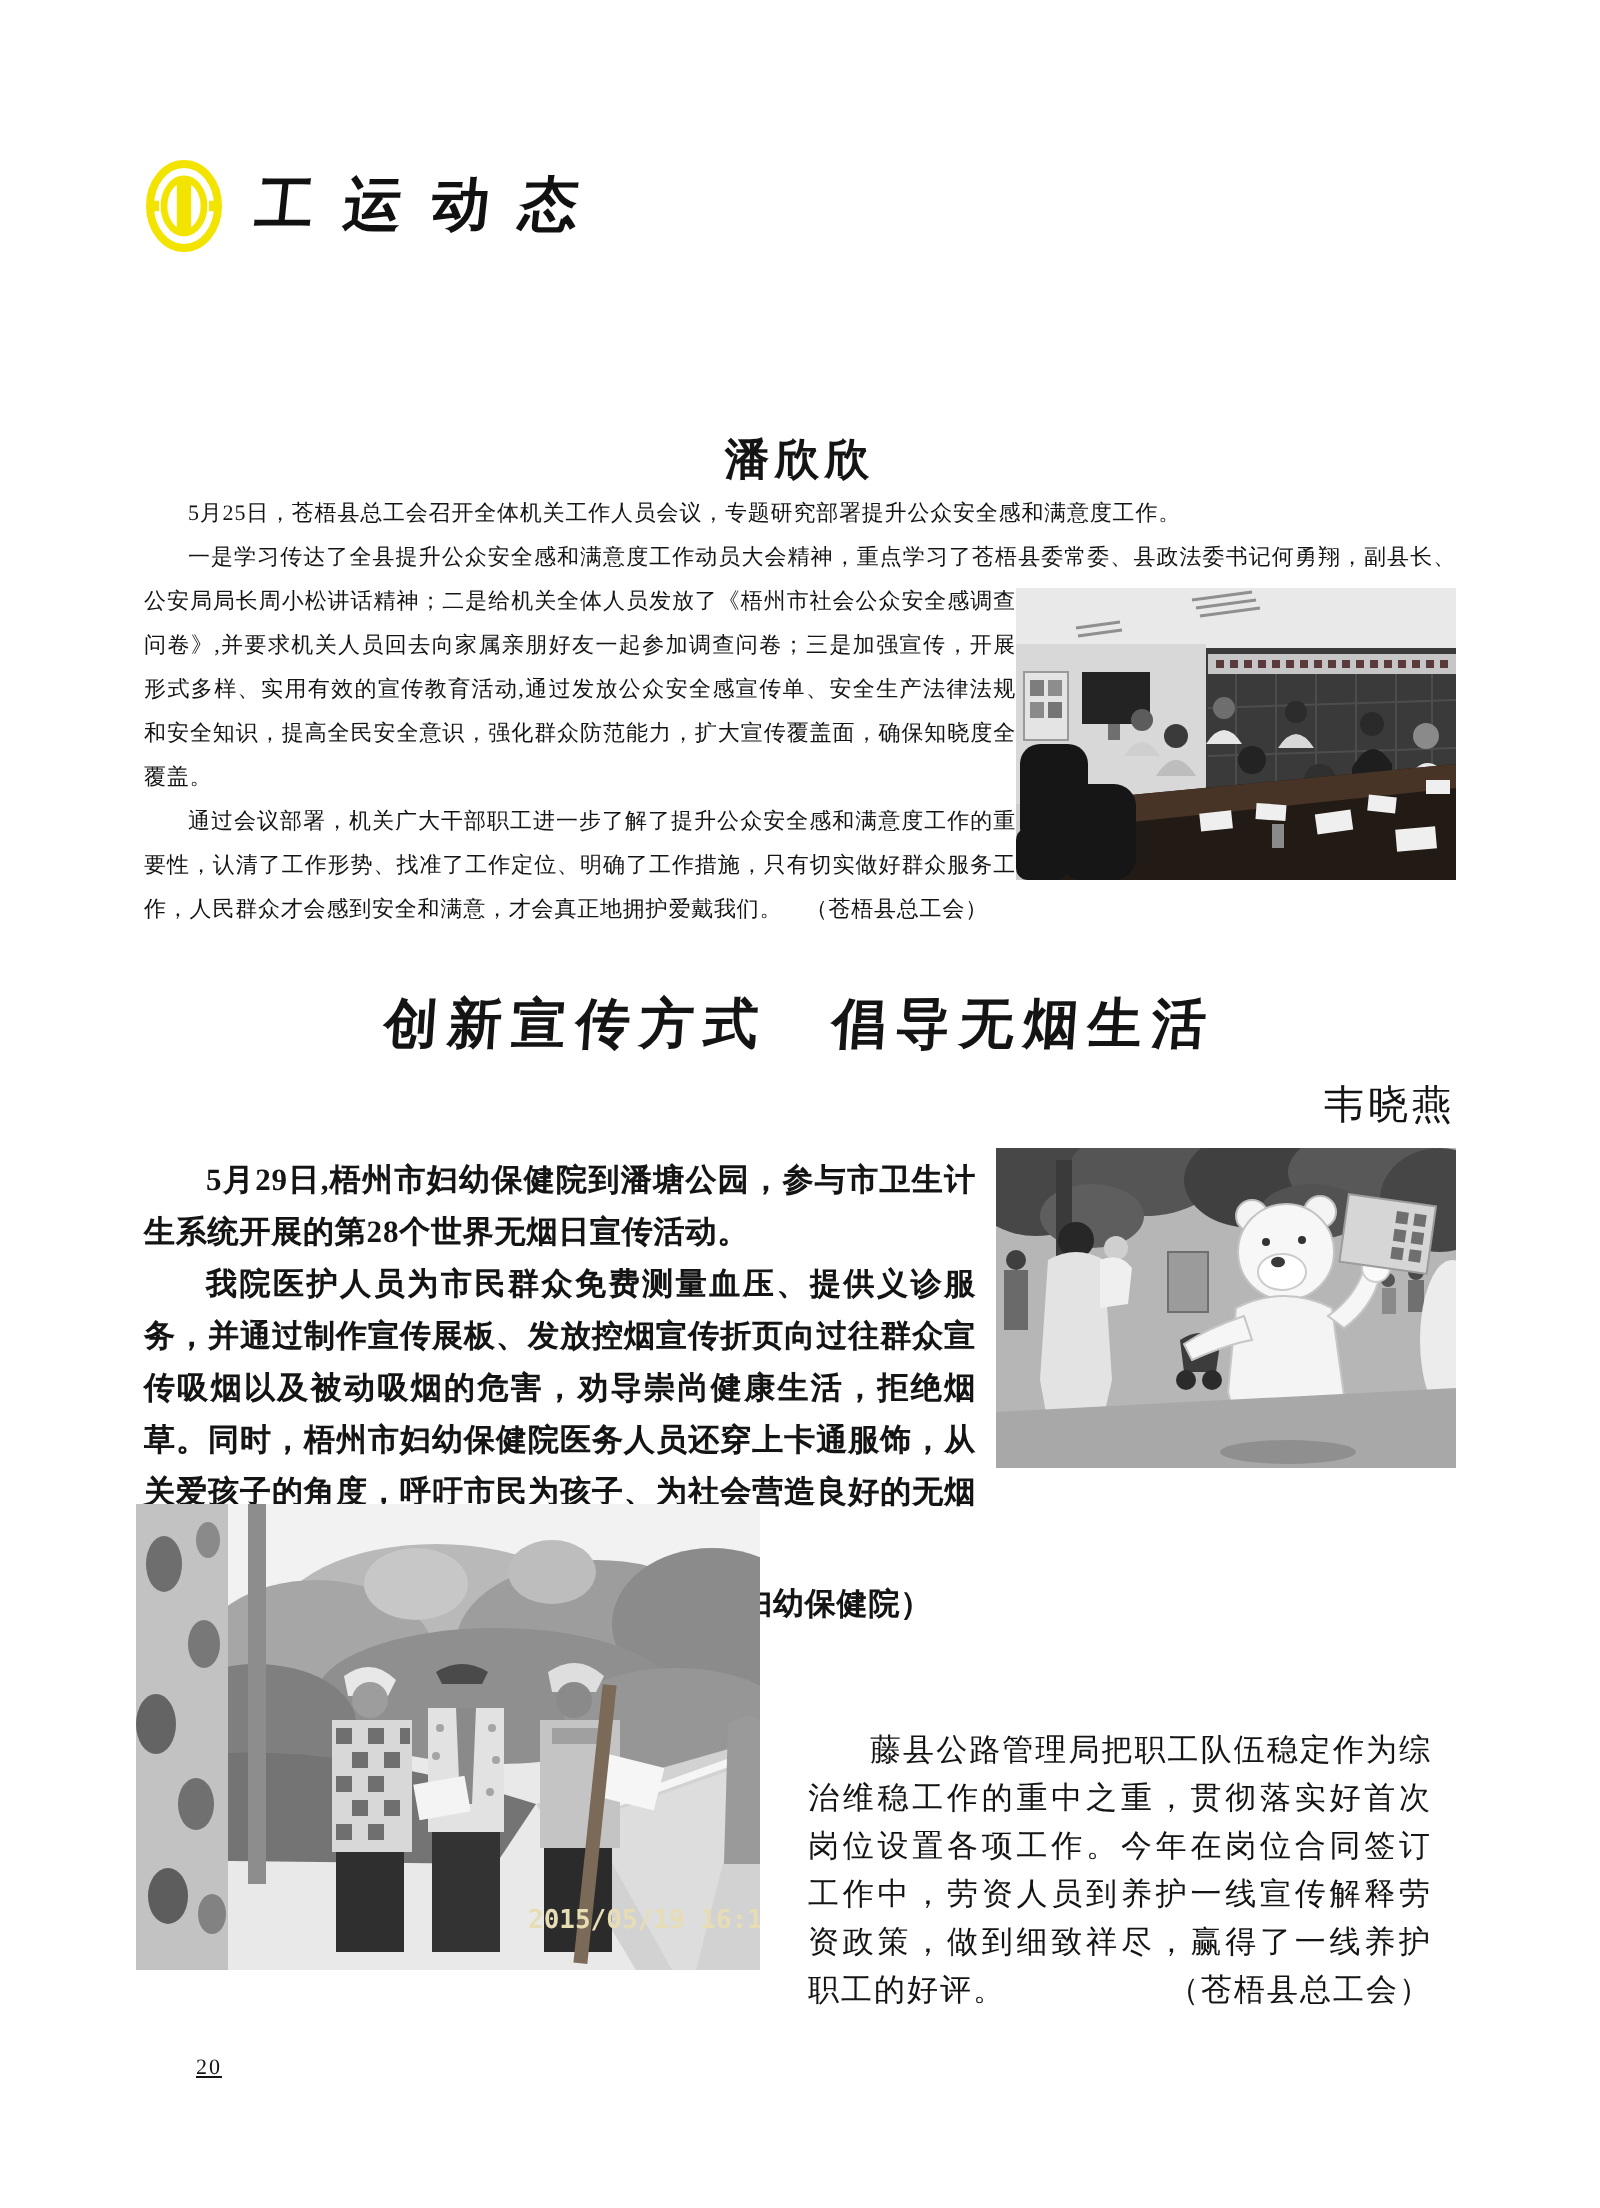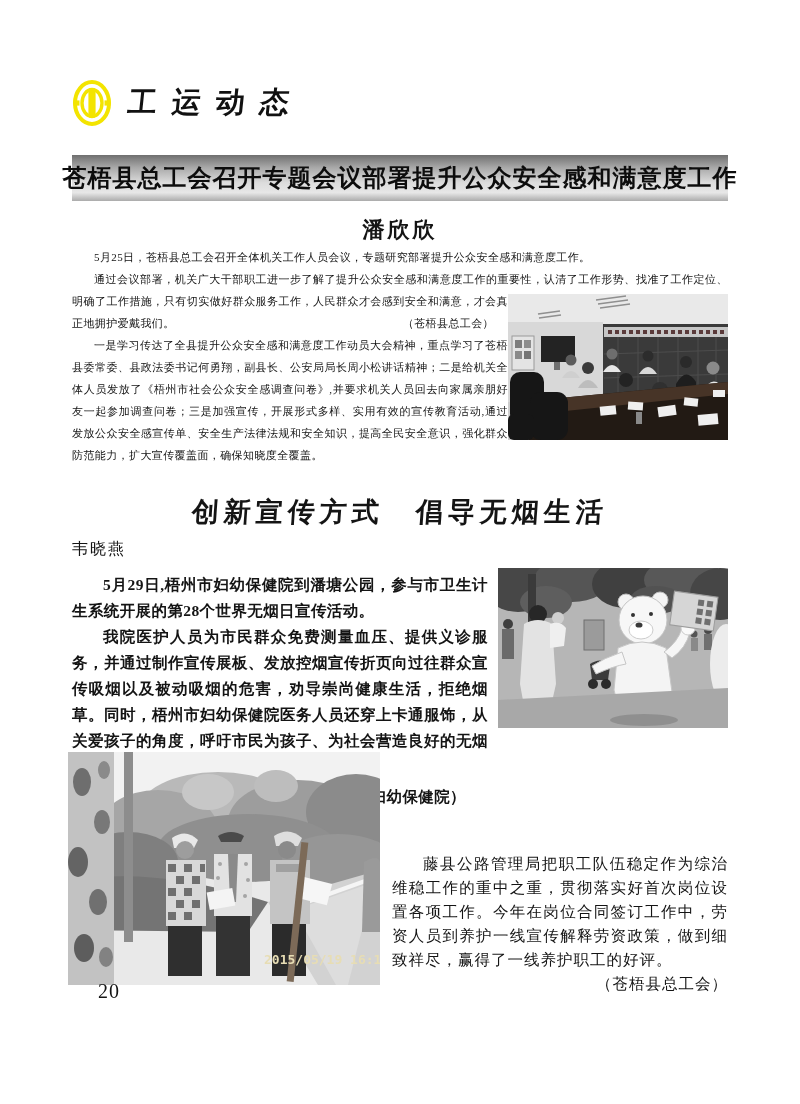--- a/index.html
+++ b/index.html
@@ -40,56 +40,53 @@
   .photo-float{
     float:right;width:220px;height:146px;
     margin:26px 0 10px 14px;
     shape-outside:border-box;
   }
   .attr-float{float:right;text-indent:0;font-weight:normal;}
   
   .article2{position:absolute;left:72px;top:494px;width:656px;}
   .title2{text-align:center;font-size:27px;font-weight:bold;letter-spacing:5px;
     transform:skewX(-4deg);white-space:nowrap;}
-  .author2{text-align:left;font-size:16px;margin-top:9px;letter-spacing:2px;}
+  .author2{text-align:right;font-size:20px;margin-top:9px;letter-spacing:2px;}
   .body2{display:flex;margin-top:12px;}
   .body2 .textcol{flex:1 1 auto;font-size:15.5px;line-height:26px;text-align:justify;letter-spacing:.4px;padding-right:10px;font-weight:bold;}
   .photo2-box{flex:0 0 230px;width:230px;height:160px;margin-top:-4px;}
   .attr2{text-align:right;padding-right:22px;margin-top:4px;font-size:15.5px;}
   
   .article3{position:absolute;left:68px;top:752px;width:660px;display:flex;}
   .photo3-box{flex:0 0 312px;width:312px;height:233px;}
   .text3{flex:1 1 auto;padding-left:12px;padding-top:100px;
     font-size:15.5px;line-height:24px;text-align:justify;letter-spacing:1px;}
-  .text3 p{margin:0;text-indent:2em;}
-  
-  .page-number{position:absolute;left:98px;top:980px;font-size:20px;letter-spacing:1px;}
+  .text3 p{margin:12px;text-indent:2em;}
+  
+  .page-number{position:absolute;left:98px;top:1028px;font-size:11px;letter-spacing:1px;text-decoration:underline;}
   svg{display:block;}
 </style>
 </head>
 <body>
 
 <div class="page">
 
   <div class="header">
     <div class="logo">
       <svg width="40" height="48" viewBox="0 0 40 48">
         <ellipse cx="20" cy="24" rx="17" ry="21" fill="none" stroke="#f3e400" stroke-width="4"></ellipse>
         <ellipse cx="20" cy="24" rx="10" ry="13.5" fill="none" stroke="#f3e400" stroke-width="3.4"></ellipse>
         <rect x="16.4" y="9" width="7.2" height="30" rx="2.5" fill="#f3e400"></rect>
         <rect x="1.5" y="21.4" width="6" height="5.2" fill="#f3e400"></rect>
         <rect x="32.5" y="21.4" width="6" height="5.2" fill="#f3e400"></rect>
       </svg>
     </div>
     <div class="section-title">工运动态</div>
   </div>
 
-  <div class="title-bar">
-    <span class="t">苍梧县总工会召开专题会议部署提升公众安全感和满意度工作</span>
-  </div>
   <div class="author1">潘欣欣</div>
 
   <div class="body1">
     <p class="para">5月25日，苍梧县总工会召开全体机关工作人员会议，专题研究部署提升公众安全感和满意度工作。</p>
 
     <div class="photo-float">
       <svg width="220" height="146" viewBox="0 0 220 146">
         <rect width="220" height="146" fill="#cdcdcd"></rect>
 
         <rect width="220" height="30" fill="#e9e9e9"></rect>
@@ -178,22 +175,22 @@
         <rect x="128" y="118" width="6" height="12" fill="#8a8a8a"></rect>
 
         <g fill="#161616">
           <rect x="2" y="78" width="34" height="52" rx="10"></rect>
           <rect x="22" y="98" width="38" height="48" rx="11"></rect>
           <rect x="0" y="120" width="26" height="26" rx="6"></rect>
         </g>
       </svg>
     </div>
 
+    <p class="para">一是学习传达了全县提升公众安全感和满意度工作动员大会精神，重点学习了苍梧县委常委、县政法委书记何勇翔，副县长、公安局局长周小松讲话精神；二是给机关全体人员发放了《梧州市社会公众安全感调查问卷》,并要求机关人员回去向家属亲朋好友一起参加调查问卷；三是加强宣传，开展形式多样、实用有效的宣传教育活动,通过发放公众安全感宣传单、安全生产法律法规和安全知识，提高全民安全意识，强化群众防范能力，扩大宣传覆盖面，确保知晓度全覆盖。</p>
     <p class="para"><span>通过会议部署，机关广大干部职工进一步了解了提升公众安全感和满意度工作的重要性，认清了工作形势、找准了工作定位、明确了工作措施，只有切实做好群众服务工作，人民群众才会感到安全和满意，才会真正地拥护爱戴我们。</span><span class="attr-float">（苍梧县总工会）</span></p>
-    <p class="para">一是学习传达了全县提升公众安全感和满意度工作动员大会精神，重点学习了苍梧县委常委、县政法委书记何勇翔，副县长、公安局局长周小松讲话精神；二是给机关全体人员发放了《梧州市社会公众安全感调查问卷》,并要求机关人员回去向家属亲朋好友一起参加调查问卷；三是加强宣传，开展形式多样、实用有效的宣传教育活动,通过发放公众安全感宣传单、安全生产法律法规和安全知识，提高全民安全意识，强化群众防范能力，扩大宣传覆盖面，确保知晓度全覆盖。</p>
   </div>
 
   <div class="article2">
     <div class="title2">创新宣传方式　倡导无烟生活</div>
     <div class="author2">韦晓燕</div>
     <div class="body2">
       <div class="textcol">
         <p class="para">5月29日,梧州市妇幼保健院到潘塘公园，参与市卫生计生系统开展的第28个世界无烟日宣传活动。</p>
         <p class="para">我院医护人员为市民群众免费测量血压、提供义诊服务，并通过制作宣传展板、发放控烟宣传折页向过往群众宣传吸烟以及被动吸烟的危害，劝导崇尚健康生活，拒绝烟草。同时，梧州市妇幼保健院医务人员还穿上卡通服饰，从关爱孩子的角度，呼吁市民为孩子、为社会营造良好的无烟环境，拒绝烟草。</p>
         <div class="attr2">（梧州市妇幼保健院）</div>

